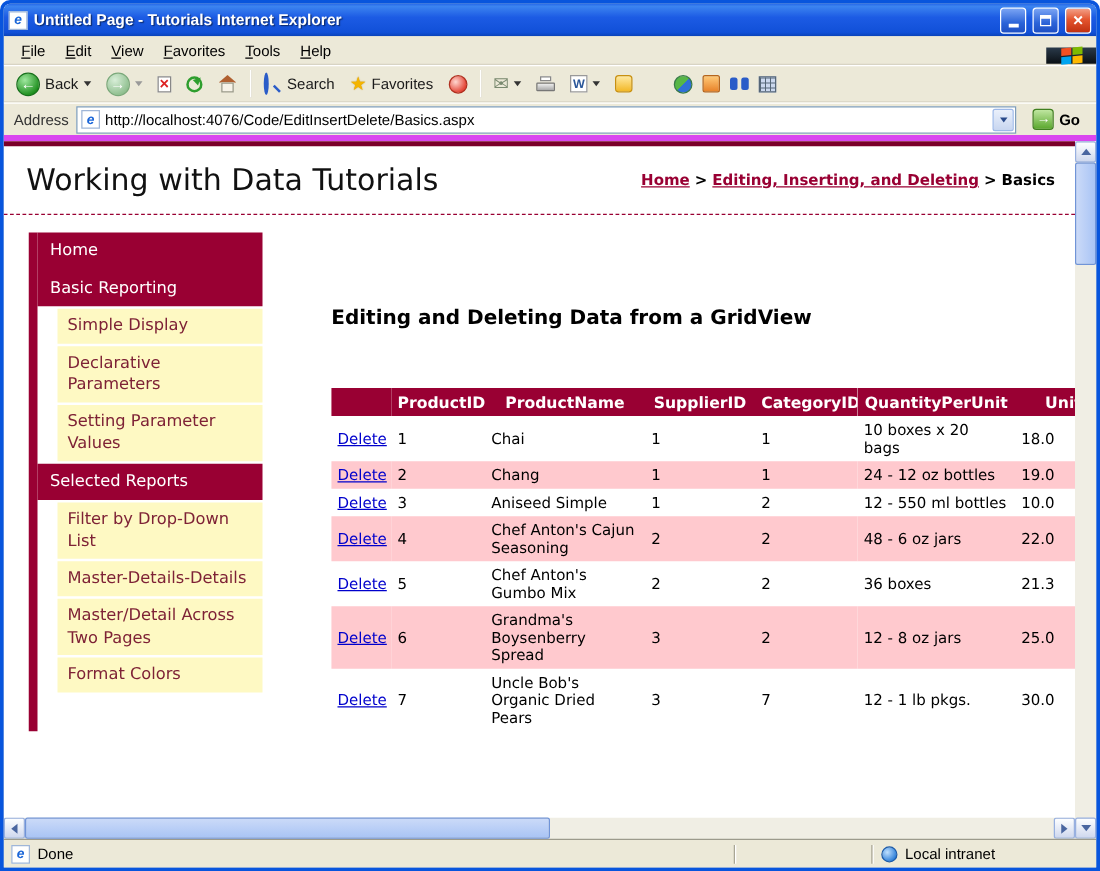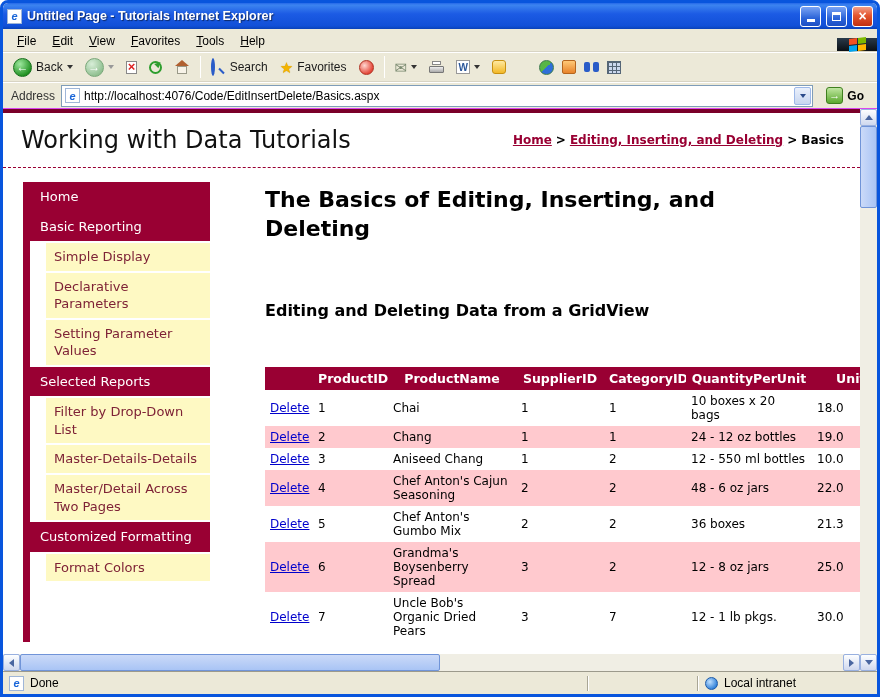--- a/index.html
+++ b/index.html
@@ -103,21 +103,21 @@
     display:flex;align-items:center;gap:4px;padding:1px 1px 1px 3px;}
   .addr-input{flex:1;border:none;outline:none;font-size:12px;font-family:"Liberation Sans",sans-serif;color:#000;background:transparent;}
   .addr-drop{width:17px;height:18px;border:1px solid #9DB8E8;border-radius:2px;
     background:linear-gradient(#EAF0FB,#C8D6F0);display:flex;align-items:center;justify-content:center;cursor:pointer;}
   .addr-drop .caret{border-top-color:#2A4A8A;}
   .go-btn{display:flex;align-items:center;gap:4px;padding:2px 7px;font-size:12px;font-weight:bold;cursor:pointer;border-radius:2px;}
   .icon-go{width:17px;height:17px;border-radius:3px;border:1px solid #3F7F1F;color:#fff;font-weight:bold;font-size:11px;
     background:linear-gradient(#BFE6A0,#5BA82E);display:flex;align-items:center;justify-content:center;line-height:1;}
 
   
-  .content{flex:1;display:flex;min-height:0;border-top:1px solid #d946ef;background:#fff;}
+  .content{flex:1;display:flex;min-height:0;border-top:5px solid #d946ef;background:#fff;}
   .viewport-col{flex:1;display:flex;flex-direction:column;min-width:0;}
   .page{flex:1;overflow:hidden;background:#fff;border-top:4px solid #7A0029;
     font-family:"DejaVu Sans",sans-serif;position:relative;}
 
   .scroll-v{width:17px;flex:0 0 17px;background:#F0EEE4;display:flex;flex-direction:column;}
   .scroll-h{height:17px;flex:0 0 17px;background:#F0EEE4;display:flex;align-items:stretch;}
   .sb-btn{width:17px;height:17px;flex:0 0 17px;border:1px solid #98B0E0;border-radius:2px;
     background:linear-gradient(#FDFEFF,#CFD8EE);display:flex;align-items:center;justify-content:center;cursor:pointer;}
   .sb-tri-up{width:0;height:0;border-left:4px solid transparent;border-right:4px solid transparent;border-bottom:5px solid #4A66A0;}
   .sb-tri-down{width:0;height:0;border-left:4px solid transparent;border-right:4px solid transparent;border-top:5px solid #4A66A0;}
@@ -304,27 +304,25 @@
             <div class="sidebar-items">
               <div class="nav-main">Home</div>
               <div class="nav-main">Basic Reporting</div>
               <div class="nav-sub">Simple Display</div>
               <div class="nav-sub">Declarative Parameters</div>
               <div class="nav-sub">Setting Parameter Values</div>
               <div class="nav-main">Selected Reports</div>
               <div class="nav-sub">Filter by Drop-Down List</div>
               <div class="nav-sub">Master-Details-Details</div>
               <div class="nav-sub">Master/Detail Across Two Pages</div>
-              <div class="nav-main">Customized Formatting</div>
               <div class="nav-sub">Format Colors</div>
             </div>
           </div>
 
           <div class="main">
-            <h1 class="heading">The Basics of Editing, Inserting, and Deleting</h1>
             <h2 class="subheading">Editing and Deleting Data from a GridView</h2>
 
             <div class="table-wrap">
               <table class="grid">
                 <colgroup>
                   <col style="width:48px">
                     <col style="width:75px">
                     <col style="width:128px">
                   <col style="width:88px">
                     <col style="width:82px">
@@ -357,21 +355,21 @@
                     <td>2</td>
                     <td>Chang</td>
                     <td>1</td>
                     <td>1</td>
                     <td>24 - 12 oz bottles</td>
                     <td>19.0</td>
                   </tr>
                   <tr>
                     <td><a class="del">Delete</a></td>
                     <td>3</td>
-                    <td>Aniseed Chang</td>
+                    <td>Aniseed Simple</td>
                     <td>1</td>
                     <td>2</td>
                     <td>12 - 550 ml bottles</td>
                     <td>10.0</td>
                   </tr>
                   <tr class="alt">
                     <td><a class="del">Delete</a></td>
                     <td>4</td>
                     <td>Chef Anton's Cajun Seasoning</td>
                     <td>2</td>

